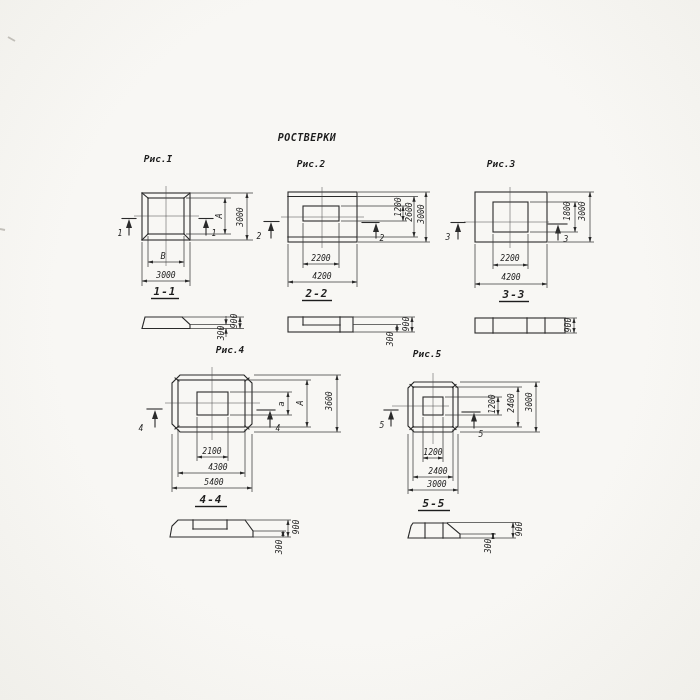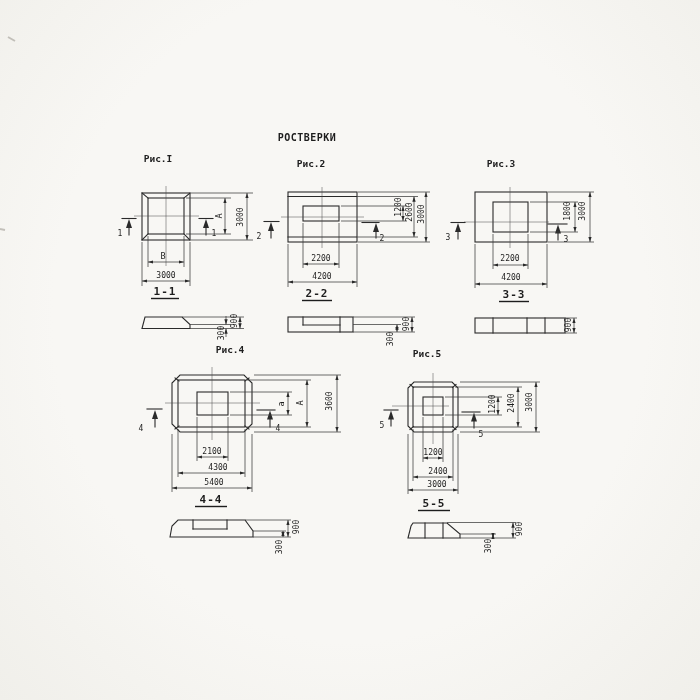--- a/index.html
+++ b/index.html
@@ -1,18 +1,19 @@
 <!DOCTYPE html>
 <html><head>
 <meta charset="utf-8">
 <style>
   html,body{margin:0;padding:0;}
   #canvas{
     width:700px;height:700px;position:relative;overflow:hidden;
     background: radial-gradient(ellipse at 50% 45%, #f8f7f4 60%, #f0efea 100%);
+    font-style: italic;
   }
   svg{position:absolute;left:0;top:0;}
   .ln{stroke:#2a2a2a;stroke-width:1.1;fill:none;stroke-linecap:square;}
   .thin{stroke:#3c3c3c;stroke-width:0.75;fill:none;stroke-linecap:butt;}
   .cl{stroke:#4a4a4a;stroke-width:0.6;fill:none;opacity:0.85;}
   .arrfill{fill:#2a2a2a;stroke:none;}
   text{fill:#1d1d1d;font-family:"DejaVu Sans Mono","Liberation Mono",monospace;}
   .dimtxt{font-size:8px;}
   .lettertxt{font-size:8.5px;}
   .cap{font-size:9.5px;font-weight:600;}

